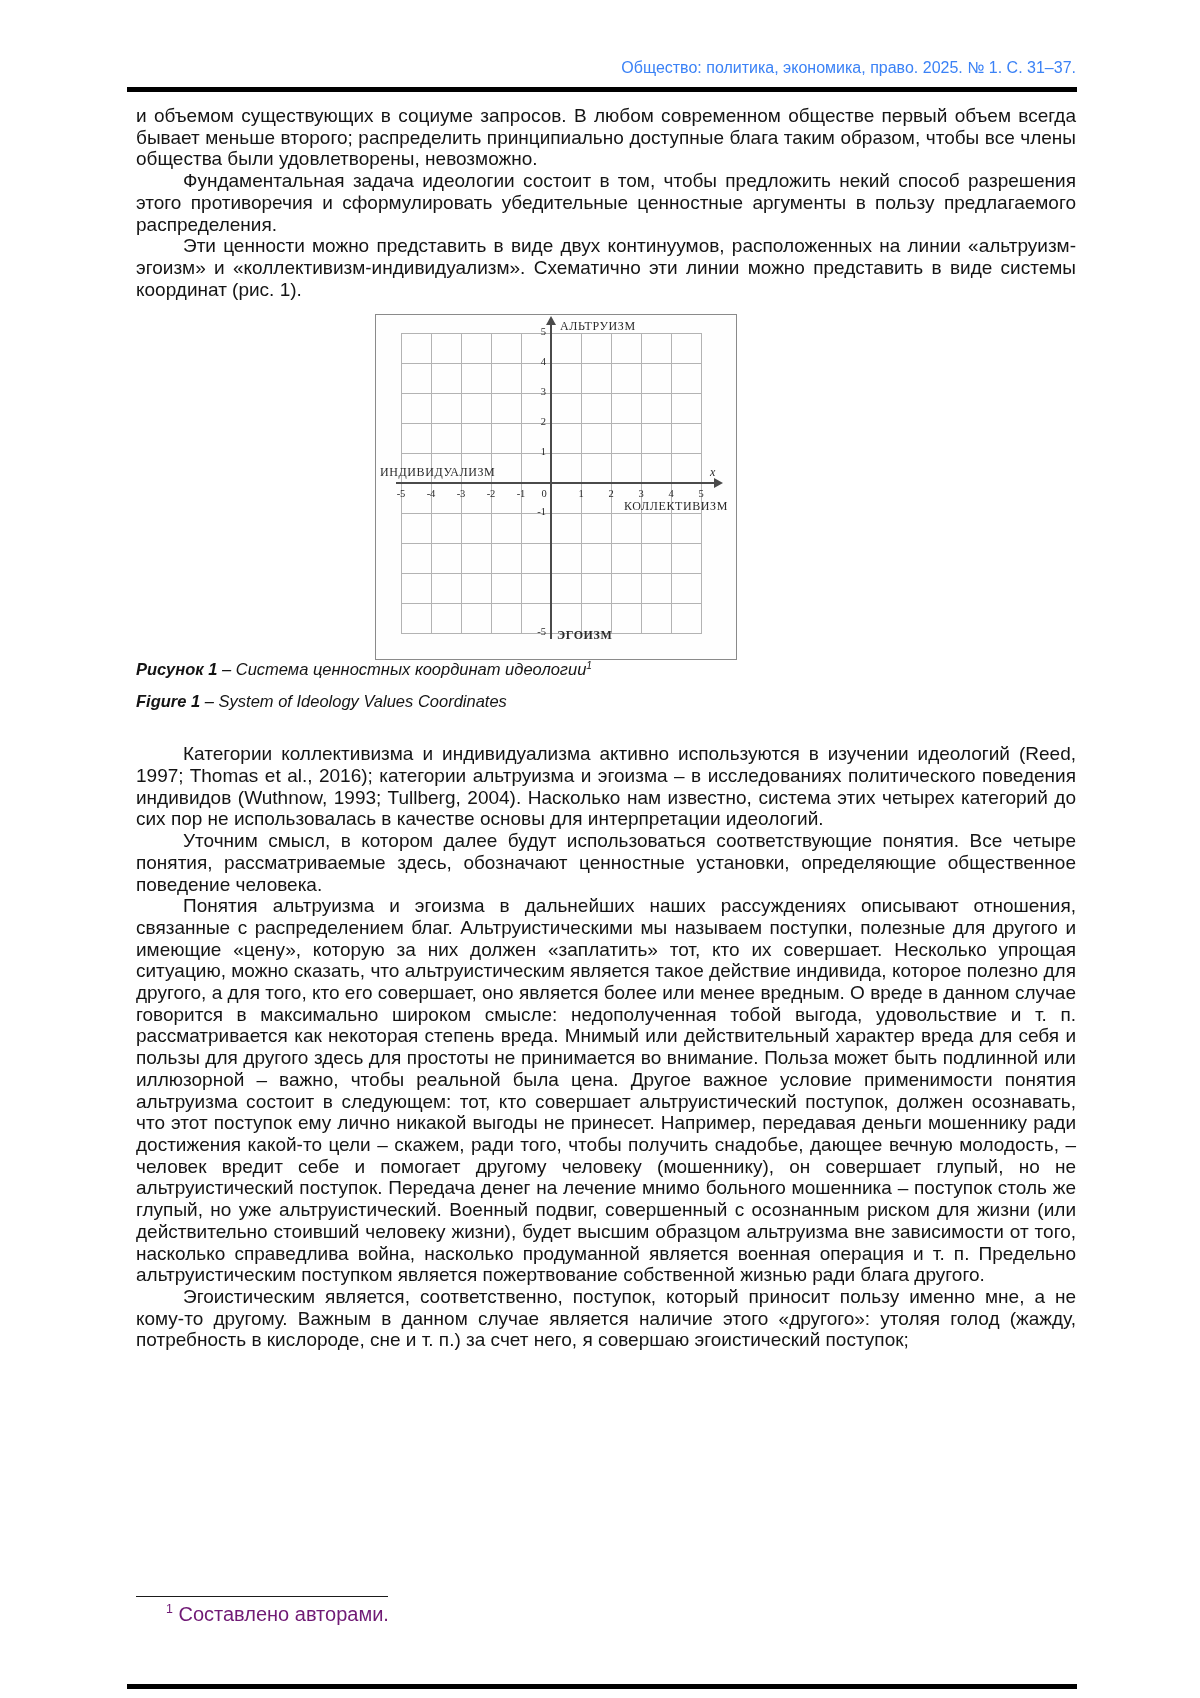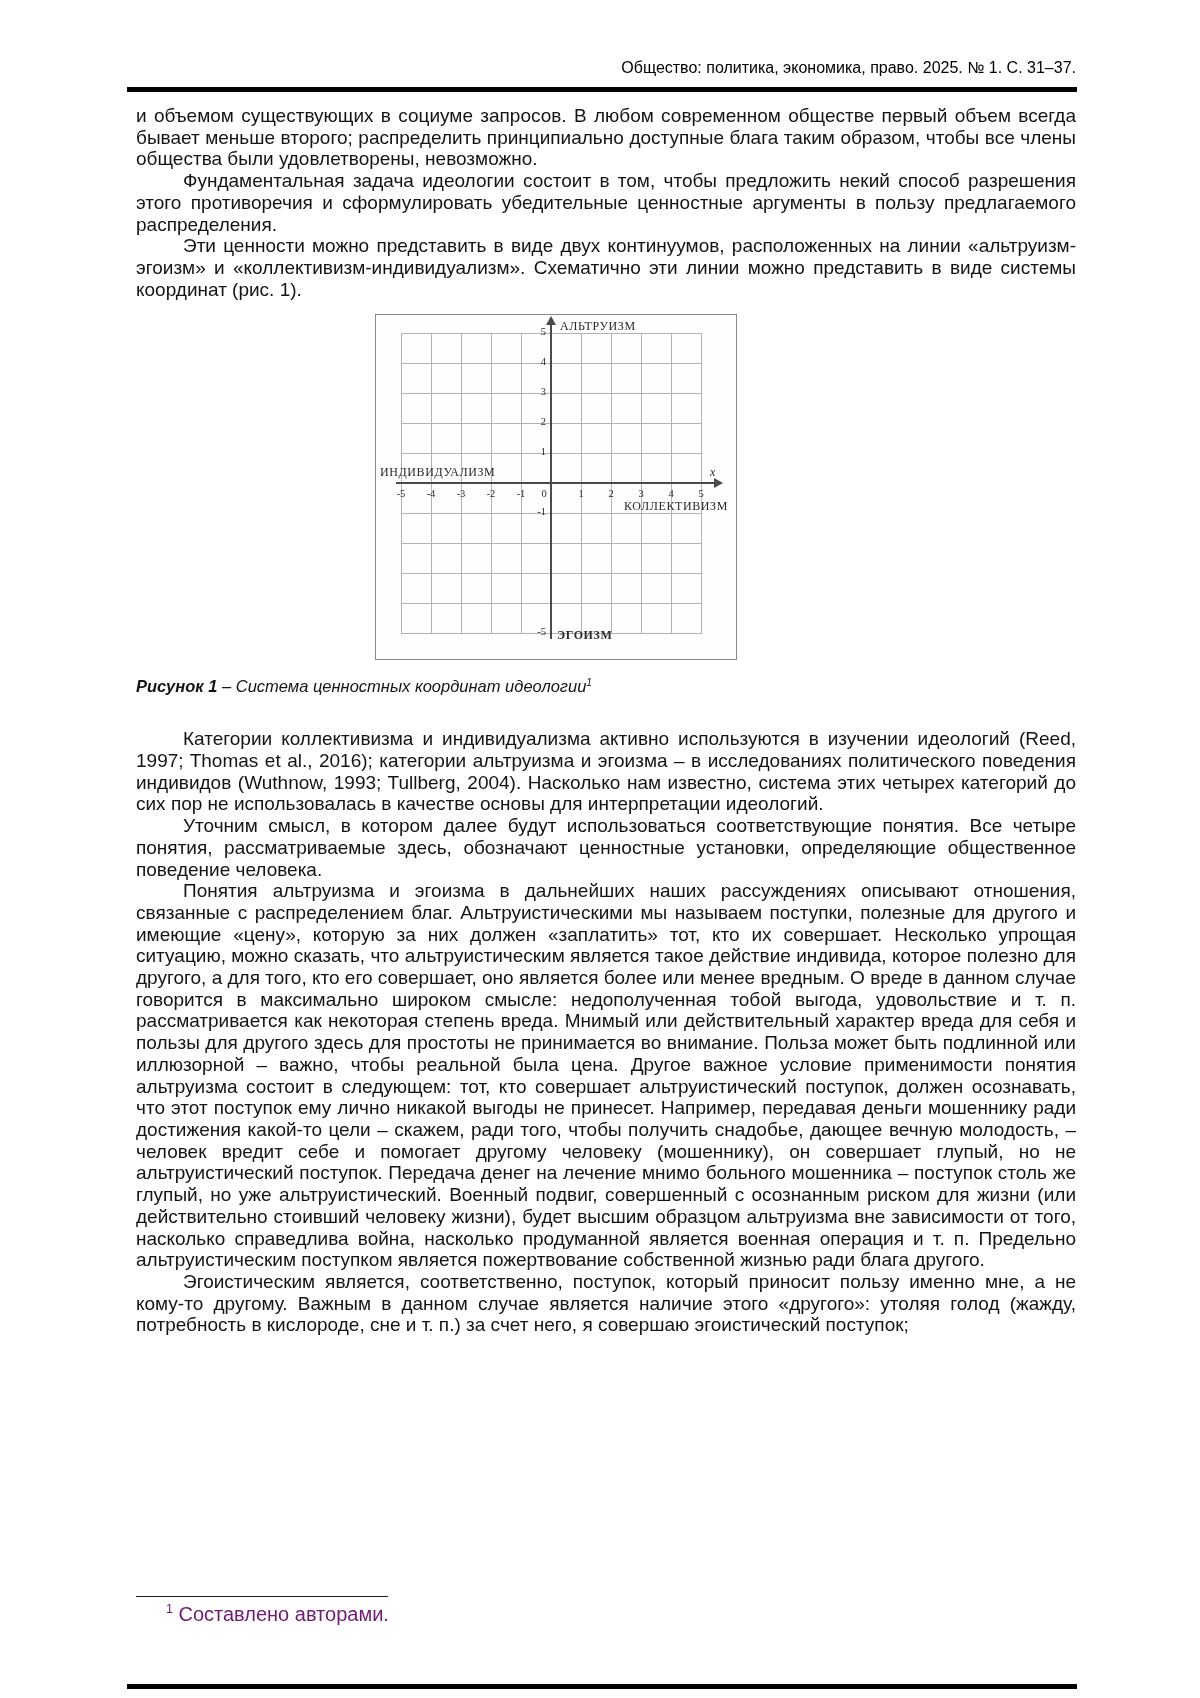--- a/index.html
+++ b/index.html
@@ -3,21 +3,21 @@
 <meta charset="utf-8">
 <style>
   html,body { margin:0; padding:0; background:#ffffff; }
   .page {
     position:relative; width:1200px; height:1698px; overflow:hidden;
     background:#ffffff; color:#111;
     font-family:"Liberation Sans", sans-serif;
   }
   .content { padding:58px 124px 0 136px; }
 
-  .journal-header { text-align:right; font-size:16px; line-height:1.25; color:#000000; }
+  .journal-header { text-align:right; font-size:16px; line-height:1.25; color:#3b82f6; }
   .header-rule { height:5px; background:#000; margin-top:9px; margin-left:-9px; margin-right:-1px; }
 
   .bodytext { font-size:19px; line-height:21.7px; text-align:justify; color:#141414; }
   .bodytext.first { margin-top:13px; }
   .bodytext.second { margin-top:32px; }
   .bodytext p { margin:0; text-indent:47px; }
   .bodytext p.noindent { text-indent:0; }
 
   
   .figure-wrap { margin:14px 0 0 239px; width:362px; }
@@ -49,21 +49,21 @@
   #lbl-bottom { left:181px; top:313px;font-weight:bold; }
   #lbl-left   { left:4px;   top:150px; }
   #lbl-right  { left:248px; top:184px; }
   #x-var      { left:334px; top:150px; font-style:italic; letter-spacing:0; }
   .tick { position:absolute; font-size:10.5px; line-height:12px; color:#2a2a2a; font-family:"Liberation Serif", serif; }
   .x-tick { width:20px; text-align:center; }
   .y-tick { width:22px; text-align:right; }
 
   
   .caption { font-size:16.5px; font-style:italic; color:#141414; }
-  .caption.ru { margin-top:17px; }
+  .caption.ru { margin-top:0; }
   .caption.en { margin-top:13px; }
   .cap-label { font-weight:bold; }
   sup { font-size:0.62em; vertical-align:super; line-height:0; }
 
   
   .footnote-rule { position:absolute; left:136px; bottom:101px; width:252px; height:1px; background:#1a1a1a; }
   .footnote { position:absolute; left:136px; bottom:72px; font-size:20px; color:#701a75; padding-left:30px; }
   .bottom-rule { position:absolute; left:127px; right:123px; bottom:9px; height:5px; background:#000; }
 </style>
 </head>
@@ -112,20 +112,23 @@
           <span class="tick y-tick" style="left: 148px; top: 101px;">2</span>
           <span class="tick y-tick" style="left: 148px; top: 131px;">1</span>
           <span class="tick y-tick" style="left: 148px; top: 191px;">-1</span>
           <span class="tick y-tick" style="left: 148px; top: 311px;">-5</span>
         </div>
     </div>
 
     <div class="caption ru">
       <span class="cap-label">Рисунок 1</span><span> – </span><span>Система ценностных координат идеологии</span><sup>1</sup>
     </div>
+    <div class="caption en">
+      <span class="cap-label">Figure 1</span><span> – </span><span>System of Ideology Values Coordinates</span>
+    </div>
 
     <div class="bodytext second">
       <p>Категории коллективизма и индивидуализма активно используются в изучении идеологий (Reed, 1997; Thomas et al., 2016); категории альтруизма и эгоизма – в исследованиях политического поведения индивидов (Wuthnow, 1993; Tullberg, 2004). Насколько нам известно, система этих четырех категорий до сих пор не использовалась в качестве основы для интерпретации идеологий.</p>
       <p>Уточним смысл, в котором далее будут использоваться соответствующие понятия. Все четыре понятия, рассматриваемые здесь, обозначают ценностные установки, определяющие общественное поведение человека.</p>
       <p>Понятия альтруизма и эгоизма в дальнейших наших рассуждениях описывают отношения, связанные с распределением благ. Альтруистическими мы называем поступки, полезные для другого и имеющие «цену», которую за них должен «заплатить» тот, кто их совершает. Несколько упрощая ситуацию, можно сказать, что альтруистическим является такое действие индивида, которое полезно для другого, а для того, кто его совершает, оно является более или менее вредным. О вреде в данном случае говорится в максимально широком смысле: недополученная тобой выгода, удовольствие и т. п. рассматривается как некоторая степень вреда. Мнимый или действительный характер вреда для себя и пользы для другого здесь для простоты не принимается во внимание. Польза может быть подлинной или иллюзорной – важно, чтобы реальной была цена. Другое важное условие применимости понятия альтруизма состоит в следующем: тот, кто совершает альтруистический поступок, должен осознавать, что этот поступок ему лично никакой выгоды не принесет. Например, передавая деньги мошеннику ради достижения какой-то цели – скажем, ради того, чтобы получить снадобье, дающее вечную молодость, – человек вредит себе и помогает другому человеку (мошеннику), он совершает глупый, но не альтруистический поступок. Передача денег на лечение мнимо больного мошенника – поступок столь же глупый, но уже альтруистический. Военный подвиг, совершенный с осознанным риском для жизни (или действительно стоивший человеку жизни), будет высшим образцом альтруизма вне зависимости от того, насколько справедлива война, насколько продуманной является военная операция и т. п. Предельно альтруистическим поступком является пожертвование собственной жизнью ради блага другого.</p>
       <p>Эгоистическим является, соответственно, поступок, который приносит пользу именно мне, а не кому-то другому. Важным в данном случае является наличие этого «другого»: утоляя голод (жажду, потребность в кислороде, сне и т. п.) за счет него, я совершаю эгоистический поступок;</p>
     </div>
   </div>
 
   <div class="footnote-rule"></div>

